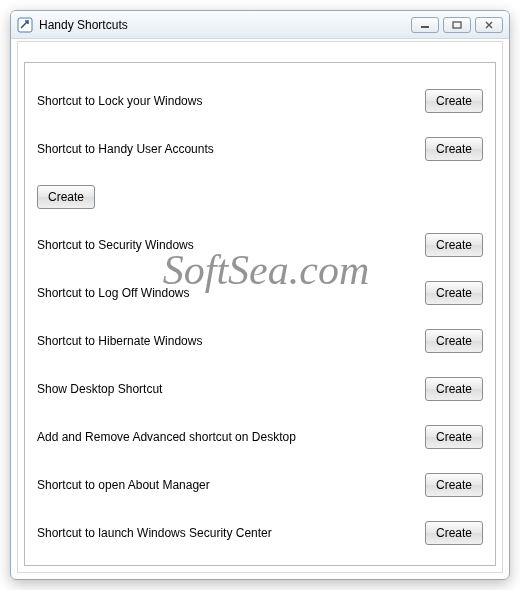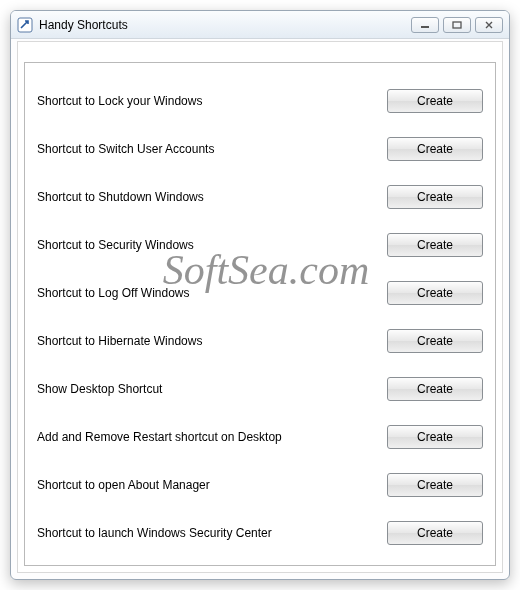--- a/index.html
+++ b/index.html
@@ -85,21 +85,21 @@
   }
   .row {
     display: flex;
     align-items: center;
     justify-content: space-between;
     height: 48px;
     gap: 36px;
   }
   .row-label { font-size: 12px; color: #000; }
   .create-btn {
-    width: 96px; height: 24px;
+    width: 58px; height: 24px;
     border: 1px solid #8a8f94;
     border-radius: 3px;
     background: linear-gradient(#fdfdfd,#e8e8e8 48%,#dedede 52%,#f0f0f0);
     font-family: inherit;
     font-size: 12px;
     color: #000;
     cursor: default;
     padding: 0;
   }
   .watermark {
@@ -151,45 +151,44 @@
   <div class="client">
 
 
     <div class="tab-panel">
 
       <div class="row">
         <span class="row-label">Shortcut to Lock your Windows</span>
         <button class="create-btn">Create</button>
       </div>
       <div class="row">
-        <span class="row-label">Shortcut to Switch User Accounts</span>
-        <button class="create-btn">Create</button>
-      </div>
-      <div class="row">
-        <span class="row-label">Shortcut to Shutdown Windows</span>
+        <span class="row-label">Shortcut to Handy User Accounts</span>
+        <button class="create-btn">Create</button>
+      </div>
+      <div class="row">
         <button class="create-btn">Create</button>
       </div>
       <div class="row">
         <span class="row-label">Shortcut to Security Windows</span>
         <button class="create-btn">Create</button>
       </div>
       <div class="row">
         <span class="row-label">Shortcut to Log Off Windows</span>
         <button class="create-btn">Create</button>
       </div>
       <div class="row">
         <span class="row-label">Shortcut to Hibernate Windows</span>
         <button class="create-btn">Create</button>
       </div>
       <div class="row">
         <span class="row-label">Show Desktop Shortcut</span>
         <button class="create-btn">Create</button>
       </div>
       <div class="row">
-        <span class="row-label">Add and Remove Restart shortcut on Desktop</span>
+        <span class="row-label">Add and Remove Advanced shortcut on Desktop</span>
         <button class="create-btn">Create</button>
       </div>
       <div class="row">
         <span class="row-label">Shortcut to open About Manager</span>
         <button class="create-btn">Create</button>
       </div>
       <div class="row">
         <span class="row-label">Shortcut to launch Windows Security Center</span>
         <button class="create-btn">Create</button>
       </div>

